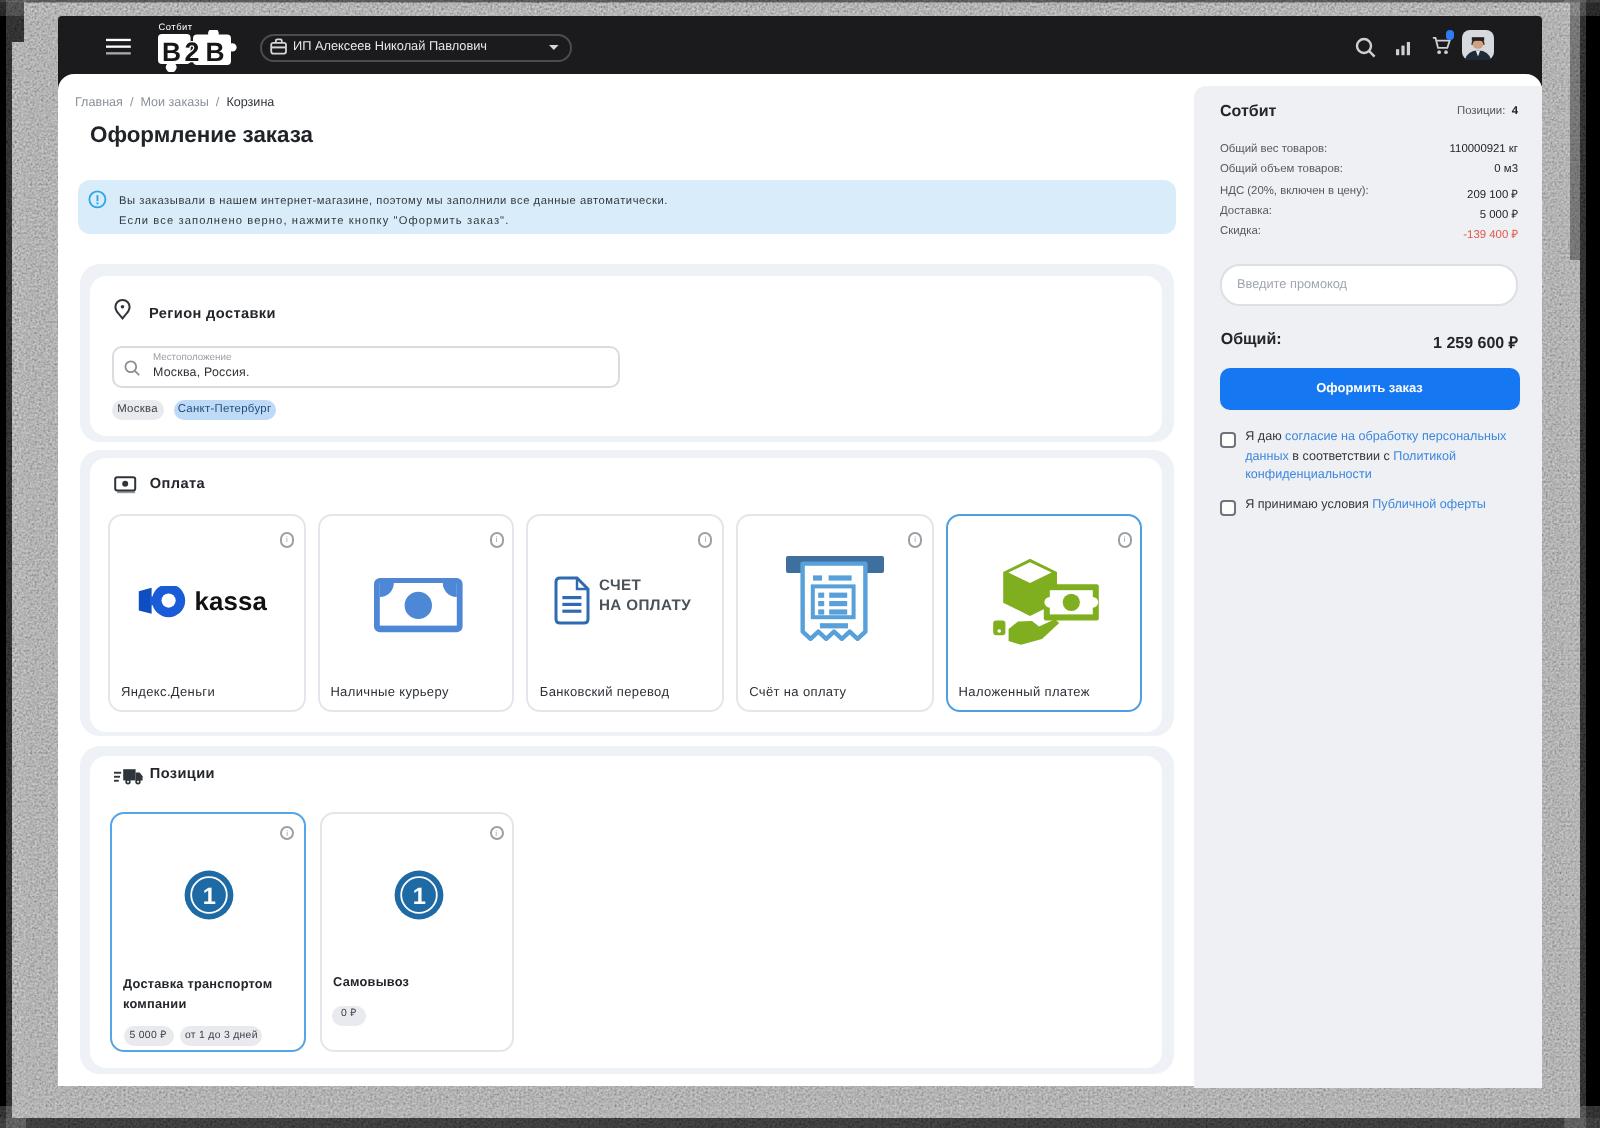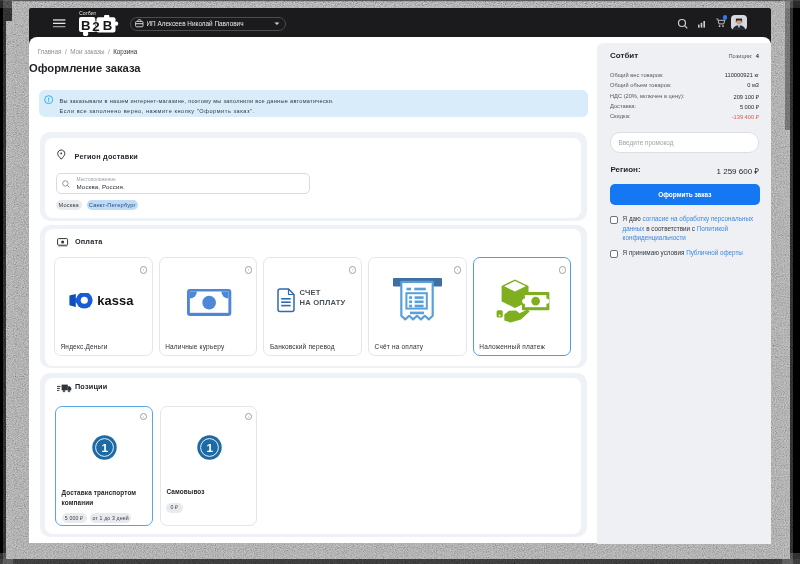--- a/index.html
+++ b/index.html
@@ -95,21 +95,21 @@
         <path d="M4.7 7.2 a3.3 3.3 0 0 1 6.6 0 l-0.5 0.4 a2.8 2.8 0 0 0 -5.6 0 z" fill="#261f1b"></path>
         <path d="M4.9 5.4 h6.2 v-1.8 h-6.2 z" fill="#261f1b"></path>
         <path d="M1.4 15 q1.3-4.8 6.6-4.8 t6.6 4.8 z" fill="#1f2b39"></path>
         <path d="M6.9 10.3 h2.2 l-1.1 2.9 z" fill="#e8e8ea"></path>
       </svg>
     </div>
     <div class="a" id="main"></div>
     <div class="a" id="side"></div>
 
     <div class="a" style="left:8.5px;top:40.2px;font-size:6.3px;color:#8b9199">Главная&nbsp; /&nbsp; Мои заказы&nbsp; /&nbsp;&nbsp;<span style="color:#2f353b">Корзина</span></div>
-    <div class="a" style="left:0;top:53.5px;font-size:11.2px;font-weight:bold;color:#202327">Оформление заказа</div>
+    <div class="a" style="left:16px;top:53.5px;font-size:11.2px;font-weight:bold;color:#202327">Оформление заказа</div>
 
     <div class="a" style="left:10px;top:82px;width:548.6px;height:27px;background:#d9ecfa;border-radius:6px">
       <svg class="a" style="left:5.3px;top:5.3px" width="10" height="10">
         <circle cx="4.7" cy="4.7" r="4" fill="none" stroke="#2ea7e8" stroke-width="0.9"></circle>
         <rect x="4.25" y="2.6" width="0.95" height="3" fill="#2ea7e8"></rect>
         <rect x="4.25" y="6.2" width="0.95" height="1" fill="#2ea7e8"></rect>
       </svg>
       <div class="a" style="left:20.5px;top:6.1px;font-size:5.6px;letter-spacing:0.28px;line-height:10px;color:#33393f">Вы заказывали в нашем интернет-магазине, поэтому мы заполнили все данные автоматически.<br><span style="letter-spacing:0.55px">Если все заполнено верно, нажмите кнопку "Оформить заказ".</span></div>
     </div>
 
@@ -257,21 +257,21 @@
     <div class="a" style="left:581px;top:43px;font-size:8px;font-weight:bold;color:#22262b">Сотбит</div>
     <div class="a" style="right:12px;top:45.2px;font-size:5.7px;color:#52575e">Позиции: &nbsp;<b style="color:#1d2126">4</b></div>
     <div class="row" style="top:63.5px">Общий вес товаров:<b>110000921 кг</b></div>
     <div class="row" style="top:74px">Общий объем товаров:<b>0 м3</b></div>
     <div class="row" style="top:84.5px">НДС (20%, включен в цену):<b>209 100 ₽</b></div>
     <div class="row" style="top:94.7px">Доставка:<b>5 000 ₽</b></div>
     <div class="row" style="top:105.1px">Скидка:<b style="color:#e2574c">-139 400 ₽</b></div>
     <div class="a" style="left:581px;top:123.5px;width:149px;height:21.5px;background:#fff;border:1px solid #dcdfe4;border-radius:10px;box-sizing:border-box">
       <div class="a" style="left:7.5px;top:6.7px;font-size:6.4px;color:#a0a6ad">Введите промокод</div>
     </div>
-    <div class="a" style="left:581.4px;top:156.8px;font-size:8px;font-weight:bold;color:#22262b">Регион:</div>
-    <div class="a" style="right:12px;top:156.8px;font-size:8px;font-weight:normal;color:#22262b">1 259 600 ₽</div>
+    <div class="a" style="left:581.4px;top:156.8px;font-size:8px;font-weight:bold;color:#22262b">Общий:</div>
+    <div class="a" style="right:12px;top:156.8px;font-size:8px;font-weight:bold;color:#22262b">1 259 600 ₽</div>
     <div class="a" style="left:581px;top:175.5px;width:149.5px;height:21px;background:#1677f2;border-radius:5px;text-align:center;line-height:21px;font-size:6.5px;font-weight:bold;color:#fff">Оформить заказ</div>
     <div class="a" style="left:581.4px;top:208.2px;width:7.8px;height:7.8px;border:1px solid #6f747b;border-radius:2px;box-sizing:border-box;background:#fdfdfd"></div>
     <div class="a" style="left:593.6px;top:206px;width:138px;font-size:6.3px;line-height:9.7px;color:#33383d">Я даю <span style="color:#3d87dd">согласие на обработку персональных данных</span> в соответствии с <span style="color:#3d87dd">Политикой конфиденциальности</span></div>
     <div class="a" style="left:581.4px;top:242.3px;width:7.8px;height:7.8px;border:1px solid #6f747b;border-radius:2px;box-sizing:border-box;background:#fdfdfd"></div>
     <div class="a" style="left:593.6px;top:240.8px;width:140px;font-size:6.3px;color:#33383d">Я принимаю условия <span style="color:#3d87dd">Публичной оферты</span></div>
   </div>
 </div>
 
 </body></html>

